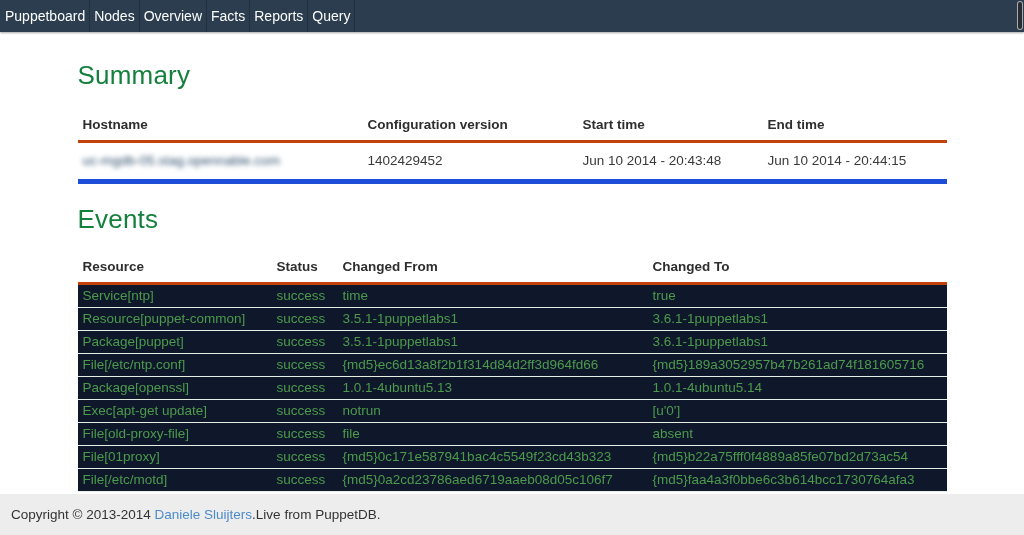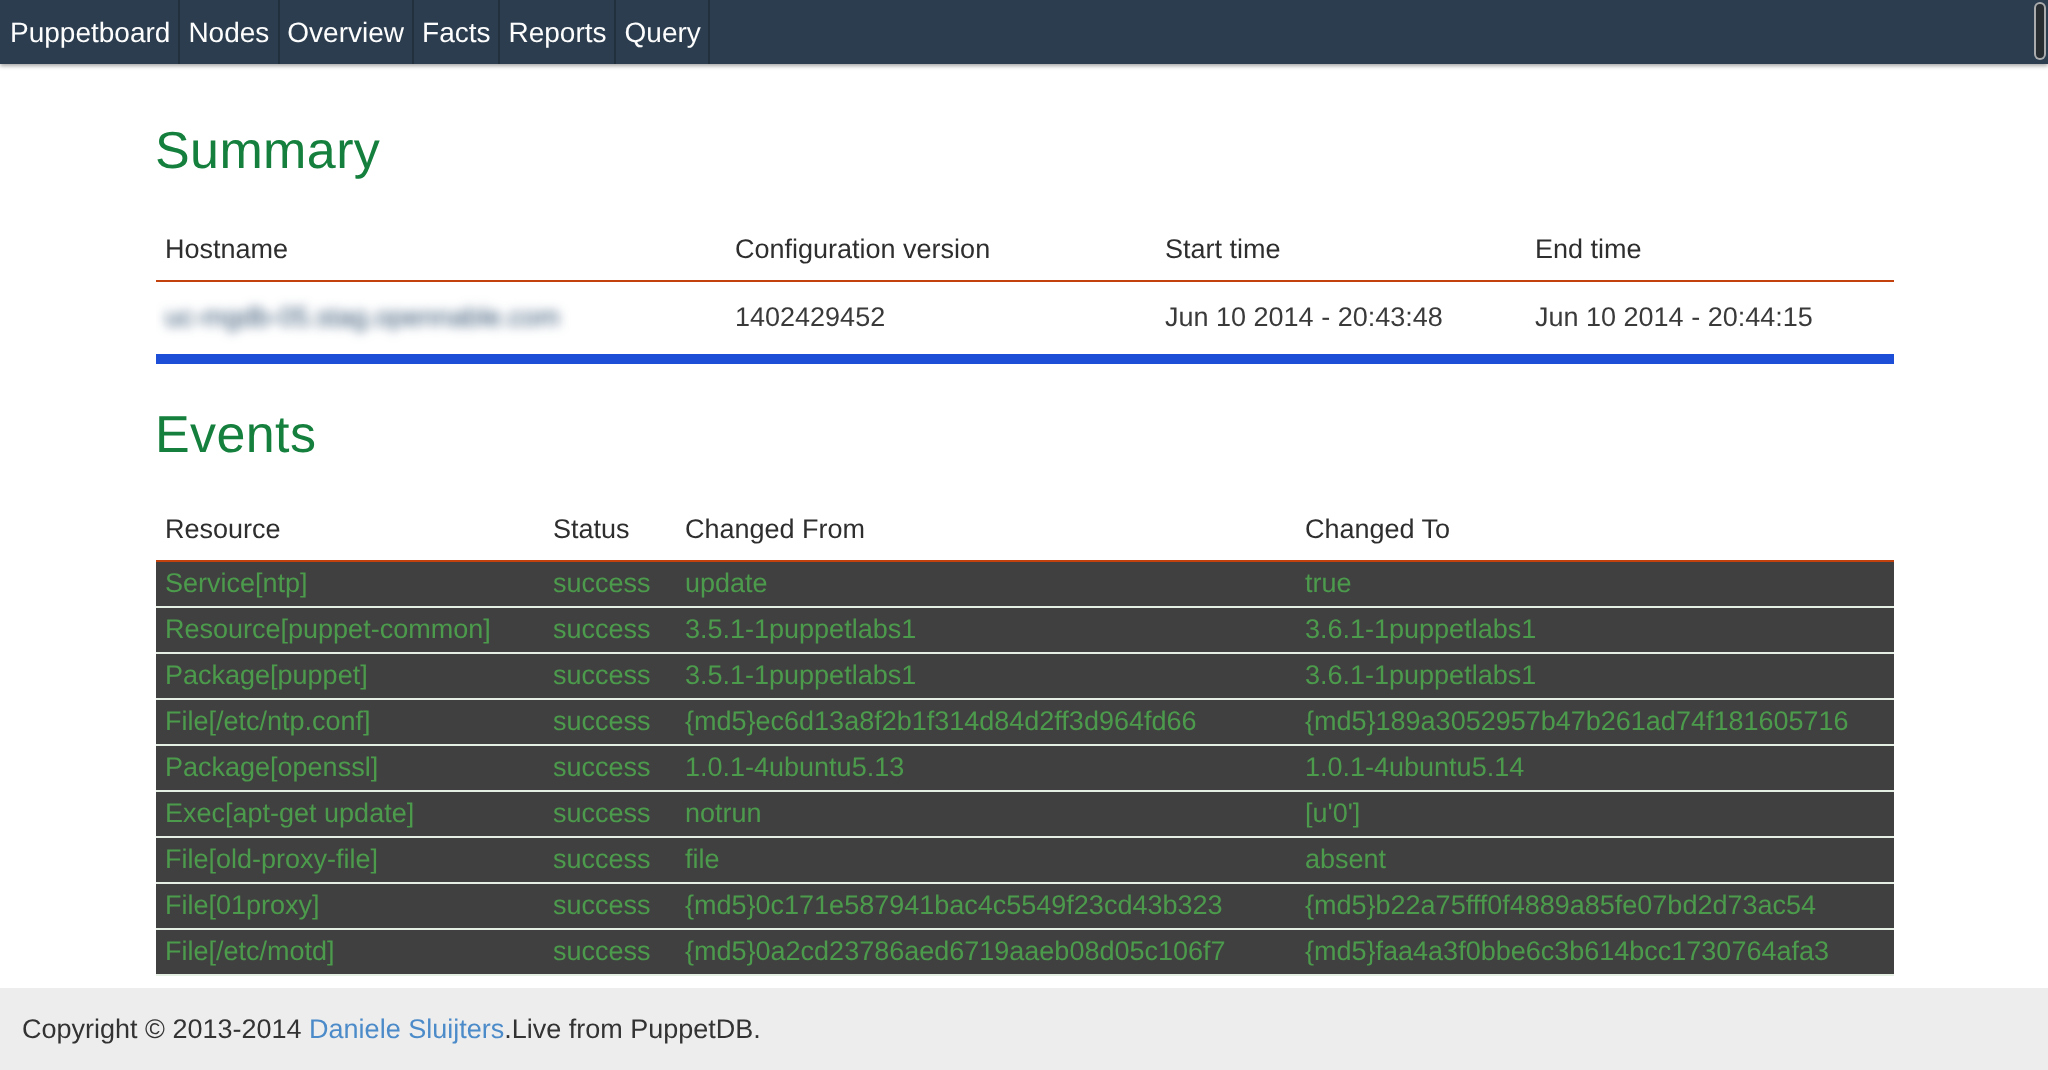--- a/index.html
+++ b/index.html
@@ -43,25 +43,25 @@
     font-weight: 500;
     color: #15803d;
     letter-spacing: 0.2px;
   }
   .summary-title { margin-top: 28px; margin-bottom: 20px; }
   .events-title  { margin-top: 20px; margin-bottom: 18px; }
 
   table { border-collapse: collapse; width: 100%; table-layout: fixed; }
   th {
     text-align: left;
-    font-weight: 400;
+    font-weight: 700;
     font-size: 13.5px;
     color: #2e2e2e;
     padding: 6px 5px 8px 5px;
-    border-bottom: 1px solid #c2410c;
+    border-bottom: 3px solid #c2410c;
   }
   td {
     font-size: 13.5px;
     color: #3a3a3a;
     padding: 4px 5px;
     overflow: hidden;
     white-space: nowrap;
   }
 
   
@@ -74,21 +74,21 @@
     text-decoration: none;
     filter: blur(2.6px);
     cursor: pointer;
   }
 
   
   .col-resource { width: 194px; }
   .col-status   { width: 66px; }
   .col-from     { width: 310px; }
   .events-table tbody tr {
-    background: #404040;
+    background: #0f172a;
     border-bottom: 1px solid #e6efe4;
   }
   .events-table tbody td {
     color: #4c9b4c;
     padding: 3px 5px 4px 5px;
   }
 
   
   .footer {
     position: absolute;
@@ -165,21 +165,21 @@
         <th class="col-resource">Resource</th>
         <th class="col-status">Status</th>
         <th class="col-from">Changed From</th>
         <th>Changed To</th>
       </tr>
     </thead>
     <tbody>
       <tr>
         <td>Service[ntp]</td>
         <td>success</td>
-        <td>update</td>
+        <td>time</td>
         <td>true</td>
       </tr>
       <tr>
         <td>Resource[puppet-common]</td>
         <td>success</td>
         <td>3.5.1-1puppetlabs1</td>
         <td>3.6.1-1puppetlabs1</td>
       </tr>
       <tr>
         <td>Package[puppet]</td>

